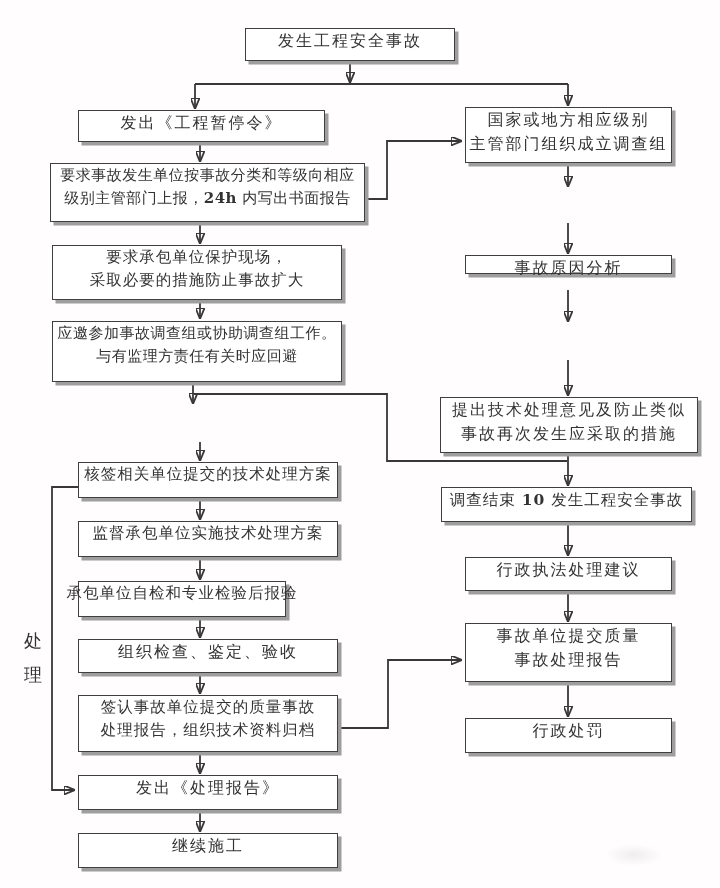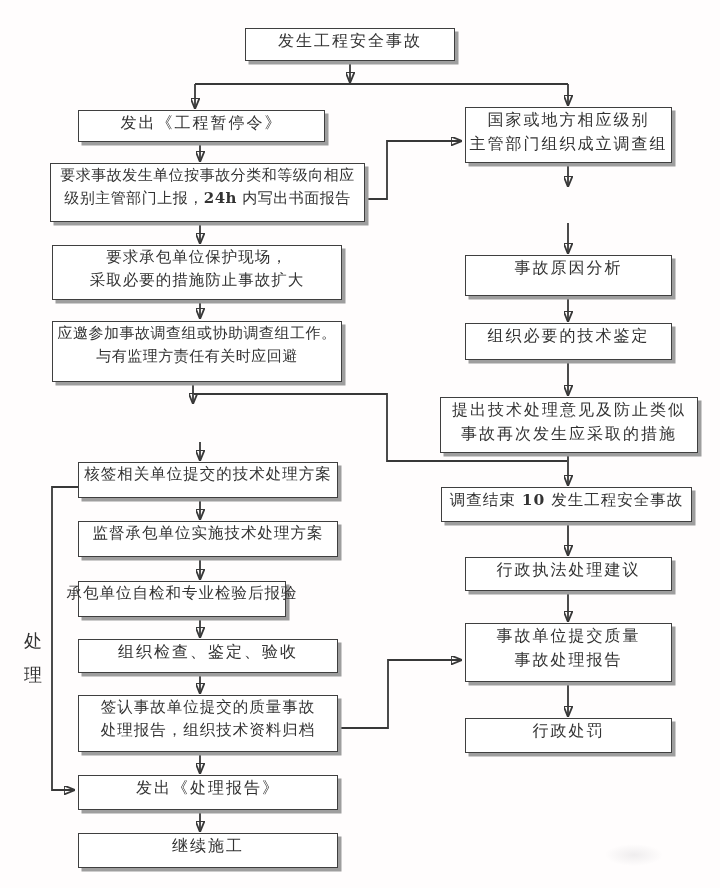--- a/index.html
+++ b/index.html
@@ -123,27 +123,24 @@
   <div class="node" style="left:78px;top:833px;width:260px;height:35px">
     <span class="ln">继续施工</span>
   </div>
 
   <div class="node" style="left:465px;top:107px;width:207px;height:56px">
     <span class="ln">国家或地方相应级别</span>
     <span class="ln">主管部门组织成立调查组</span>
   </div>
 
 
-  <div class="node" style="left:465px;top:255px;width:207px;height:41px">
+  <div class="node" style="left:465px;top:255px;width:207px;height:19px">
     <span class="ln">事故原因分析</span>
   </div>
 
-  <div class="node" style="left:465px;top:323px;width:207px;height:37px">
-    <span class="ln">组织必要的技术鉴定</span>
-  </div>
 
   <div class="node" style="left:440px;top:397px;width:258px;height:56px">
     <span class="ln">提出技术处理意见及防止类似</span>
     <span class="ln">事故再次发生应采取的措施</span>
   </div>
 
   <div class="node mid" style="left:441px;top:487px;width:251px;height:35px">
     <span class="ln"><span>调查结束 </span><b>10</b><span> 发生工程安全事故</span></span>
   </div>
 

